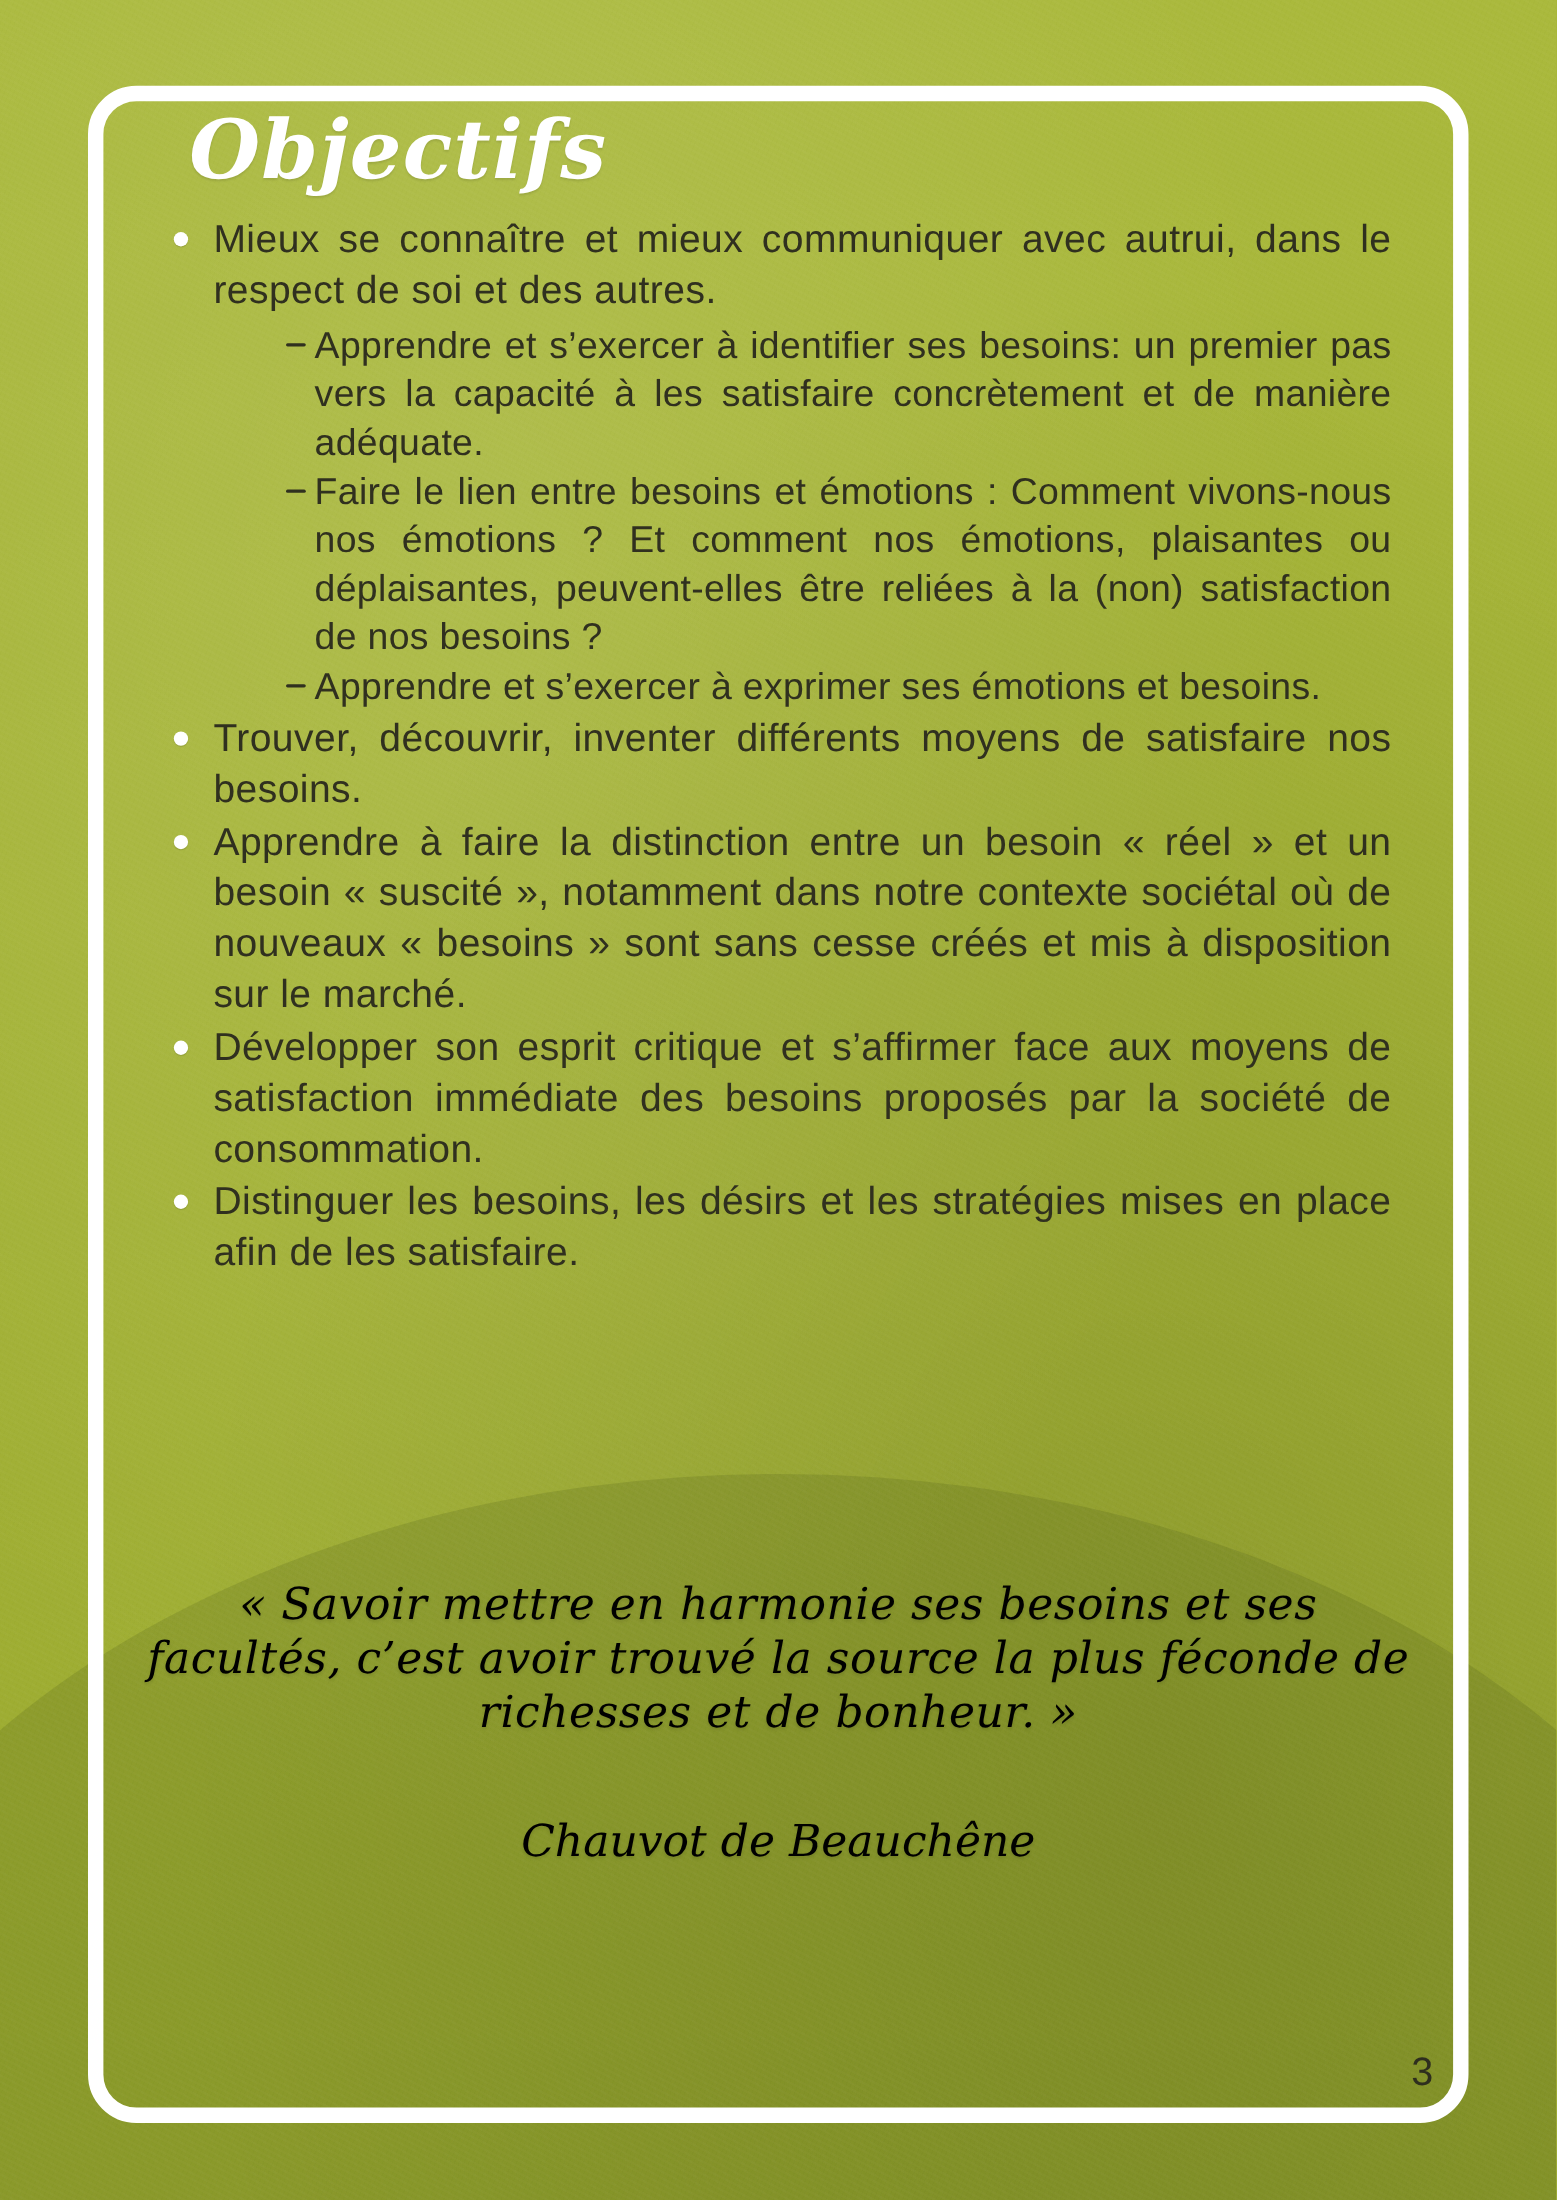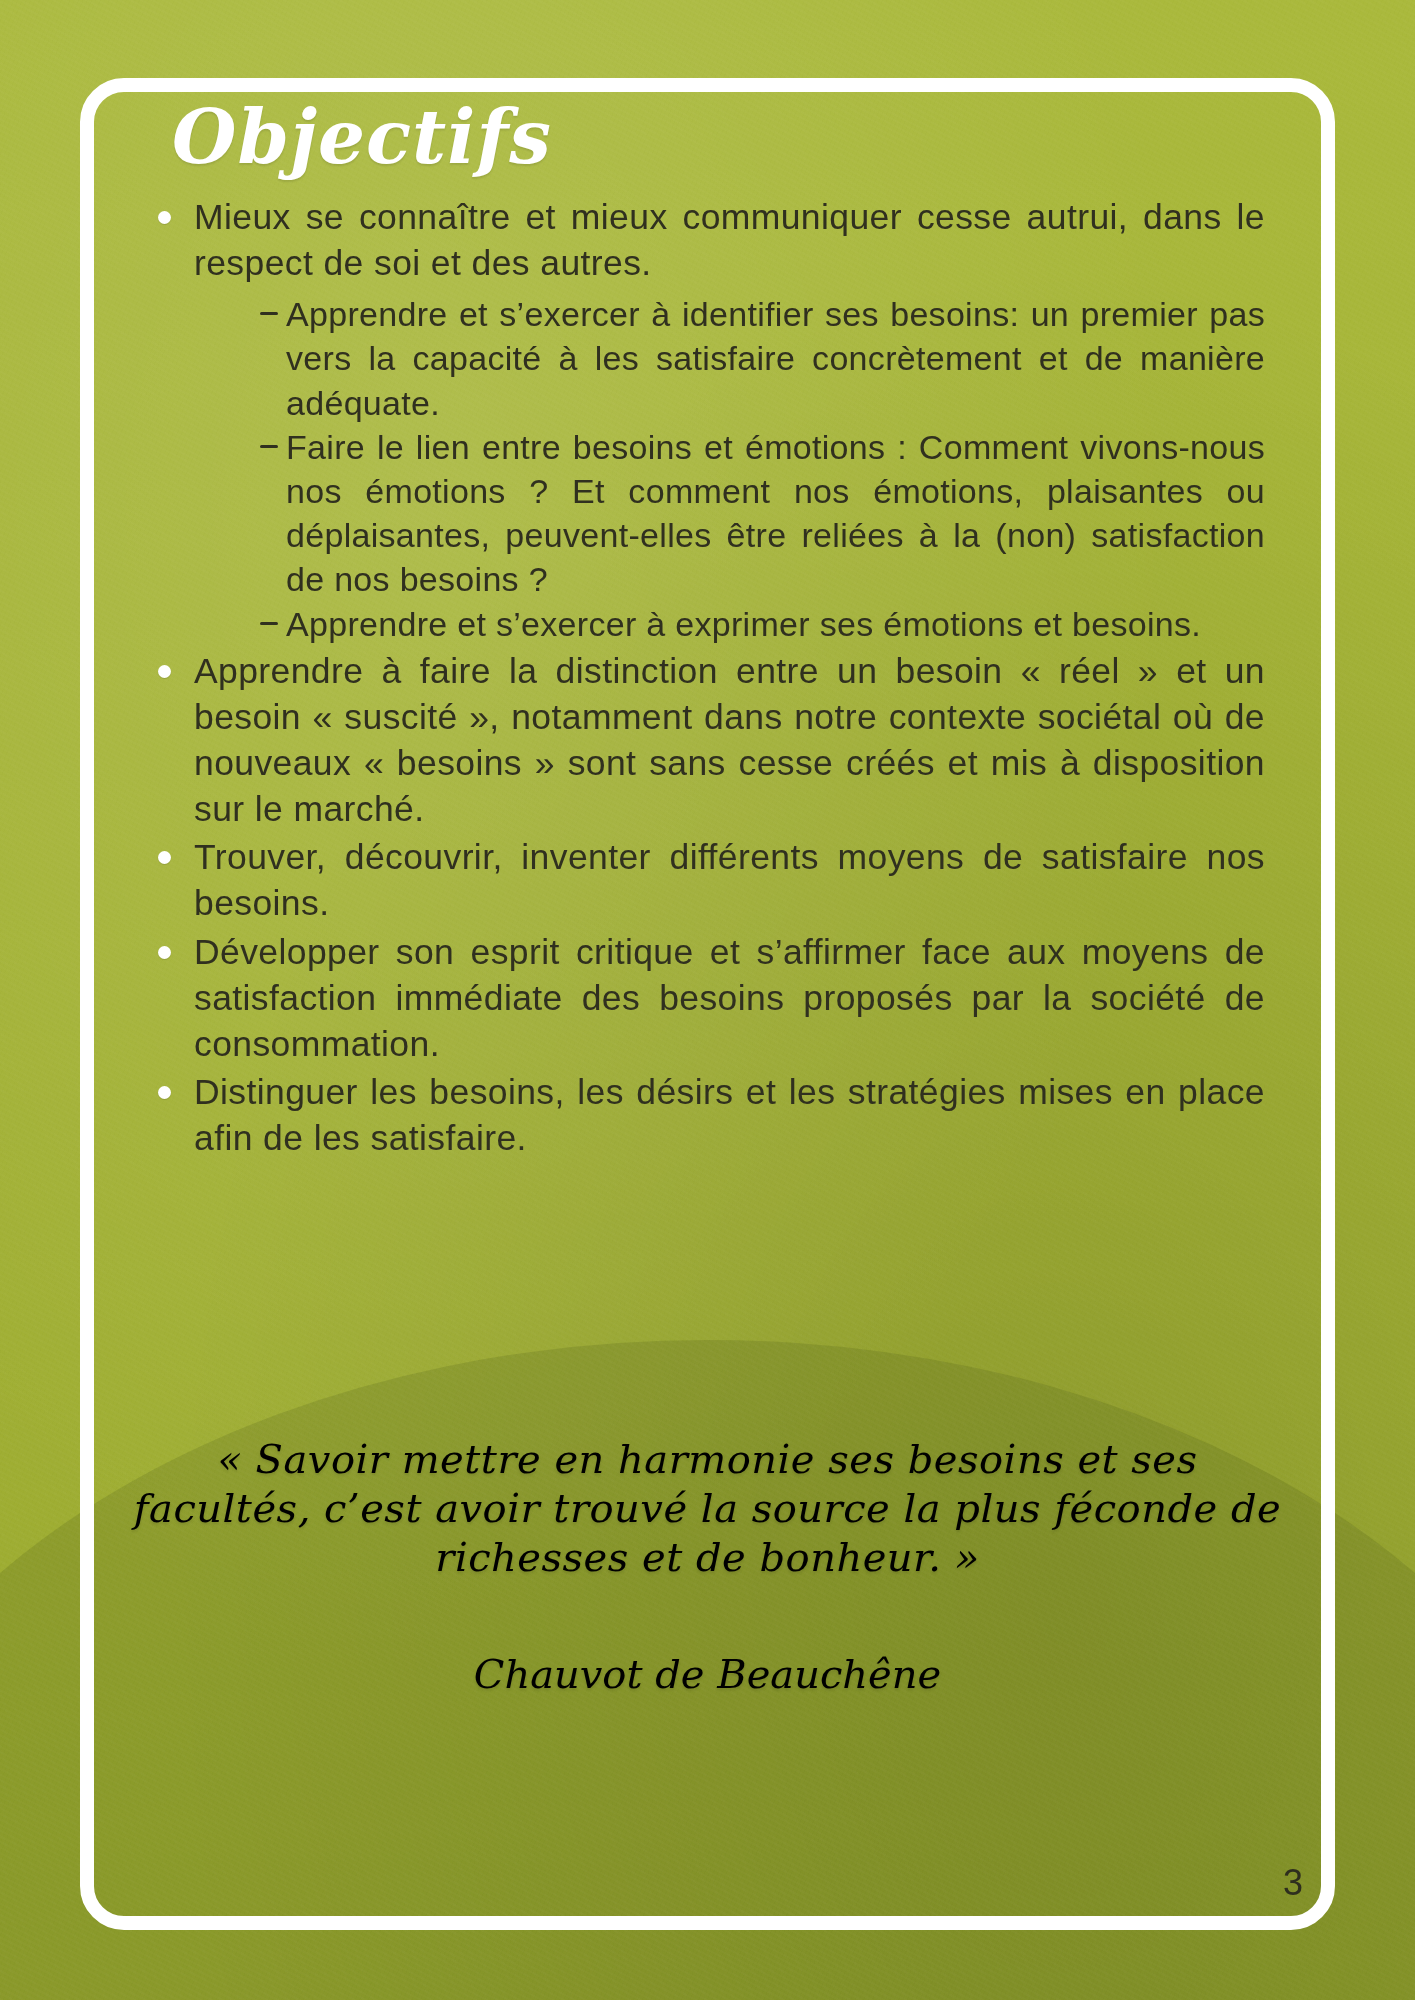--- a/index.html
+++ b/index.html
@@ -185,45 +185,45 @@
 <div class="frame"></div>
 
 <div class="content">
 
   <h1 class="title">Objectifs</h1>
 
   <ul class="lvl1">
 
     <li class="just">
       <span class="dot"></span>
-      <p>Mieux se connaître et mieux communiquer cesse autrui, dans le respect de soi et des autres.</p>
+      <p>Mieux se connaître et mieux communiquer avec autrui, dans le respect de soi et des autres.</p>
       <ul class="lvl2">
         <li>
           <span class="dash"></span>
           <span>Apprendre et s’exercer à identifier ses besoins: un premier pas vers la capacité à les satisfaire concrètement et de manière adéquate.</span>
         </li>
         <li>
           <span class="dash"></span>
           <span>Faire le lien entre besoins et émotions : Comment vivons-nous nos émotions ? Et comment nos émotions, plaisantes ou déplaisantes, peuvent-elles être reliées à la (non) satisfaction de nos besoins ?</span>
         </li>
         <li>
           <span class="dash"></span>
           <span>Apprendre et s’exercer à exprimer ses émotions et besoins.</span>
         </li>
       </ul>
     </li>
 
     <li class="just">
       <span class="dot"></span>
+      <p>Trouver, découvrir, inventer différents moyens de satisfaire nos besoins.</p>
+    </li>
+
+    <li class="just">
+      <span class="dot"></span>
       <p>Apprendre à faire la distinction entre un besoin « réel » et un besoin « suscité », notamment dans notre contexte sociétal où de nouveaux « besoins » sont sans cesse créés et mis à disposition sur le marché.</p>
-    </li>
-
-    <li class="just">
-      <span class="dot"></span>
-      <p>Trouver, découvrir, inventer différents moyens de satisfaire nos besoins.</p>
     </li>
 
     <li class="just">
       <span class="dot"></span>
       <p>Développer son esprit critique et s’affirmer face aux moyens de satisfaction immédiate des besoins proposés par la société de consommation.</p>
     </li>
 
     <li class="just">
       <span class="dot"></span>
       <p>Distinguer les besoins, les désirs et les stratégies mises en place afin de les satisfaire.</p>

